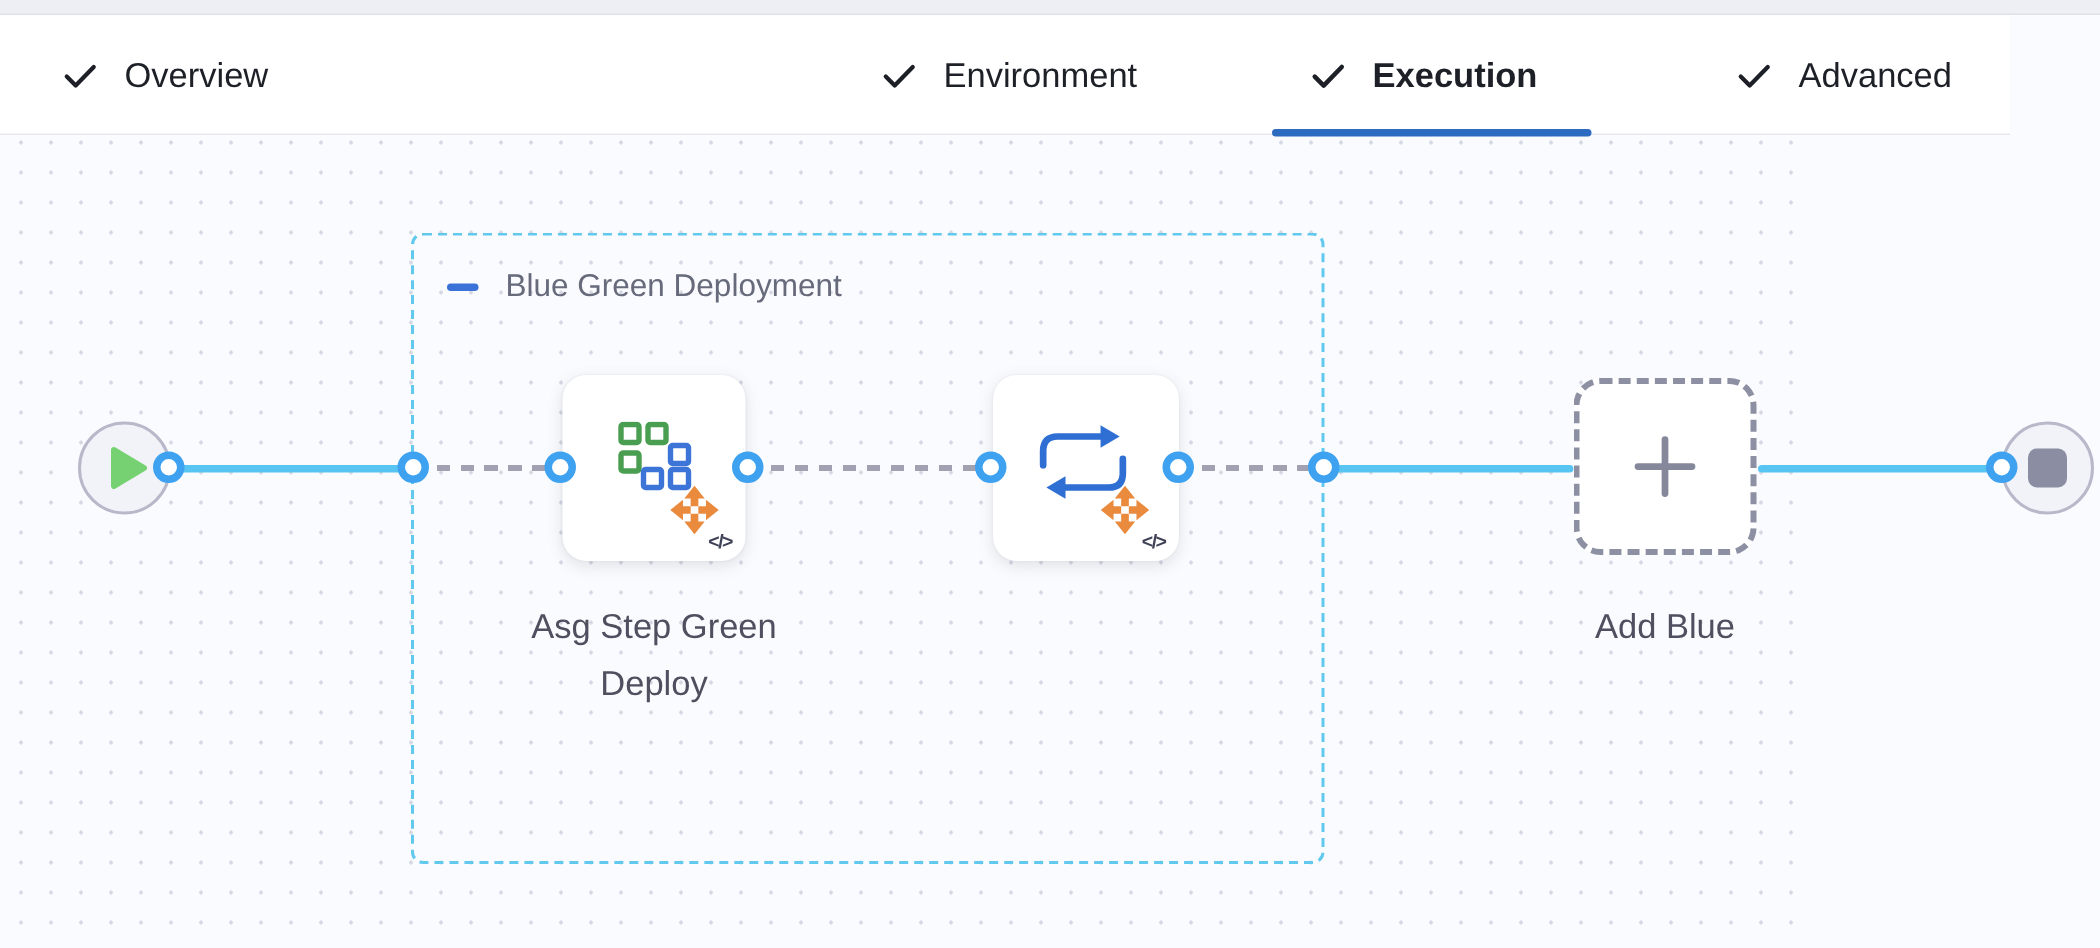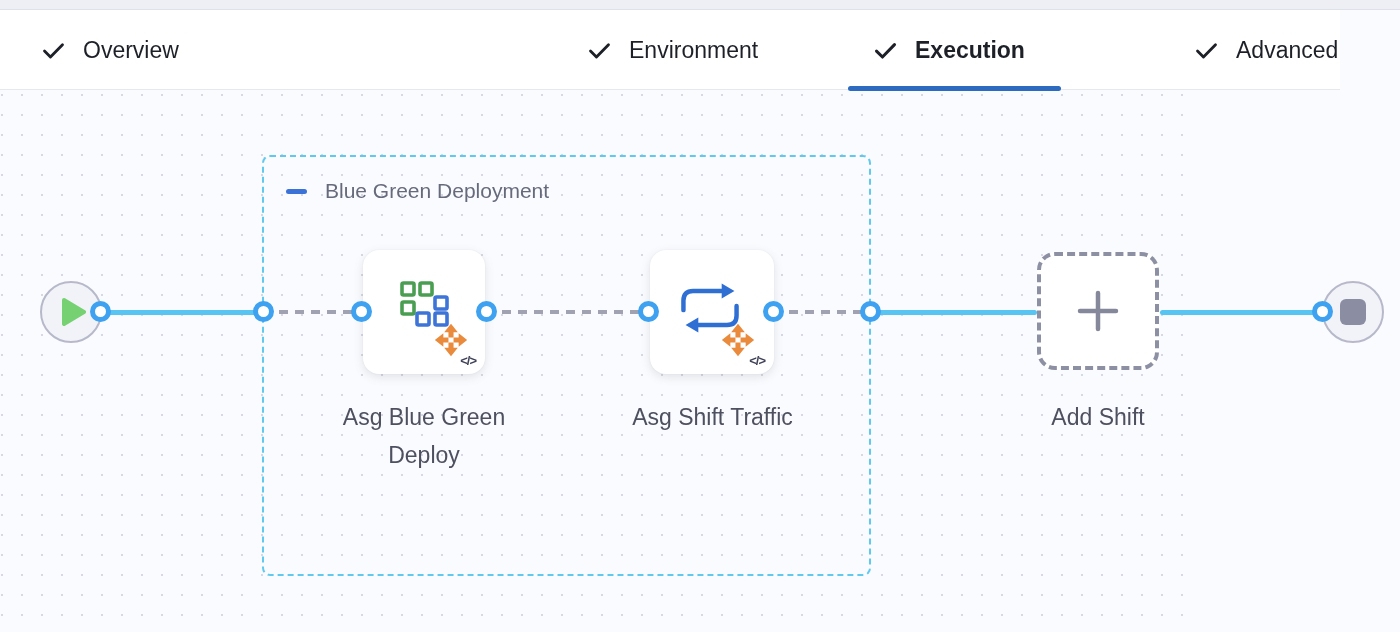--- a/index.html
+++ b/index.html
@@ -14,21 +14,21 @@
     background:#ffffff; border-bottom:1px solid #e7e8ee; z-index:5; }
   .tab { position:absolute; top:0; height:80px; display:flex; align-items:center;
     gap:16px; font-size:23px; color:#1e2028; cursor:pointer; }
   .tab .check-wrap { display:flex; align-items:center; }
   .tab-label { white-space:nowrap; }
   .tab.active .tab-label { font-weight:700; }
   .tab.active::after { content:""; position:absolute; left:-24px; right:-36px;
     bottom:-1px; height:5px; border-radius:4px; background:#2d6bc1; }
 
   
-  .canvas { position:absolute; left:0; top:90px; width:1188px; height:542px;
+  .canvas { position:absolute; left:12px; top:90px; width:1188px; height:542px;
     background-color:#fafbfe;
     background-image:radial-gradient(circle, #d6d8e3 1.1px, transparent 1.4px);
     background-size:20px 20px; background-position:12px 15px; }
 
   
   .round-node { position:absolute; width:62px; height:62px; border-radius:50%;
     background:#f2f3f9; border:2px solid #b7b9ca; display:flex;
     align-items:center; justify-content:center; cursor:pointer; }
   .stop-square { width:26px; height:26px; border-radius:6px; background:#8b8ea3; }
 
@@ -94,21 +94,21 @@
       <span class="tab-label">Execution</span>
     </div>
     <div class="tab" style="left:586px">
       <span class="check-wrap">
         <svg width="27" height="27" viewBox="0 0 24 24">
             <path d="M4 12.5 L9.3 17.8 L20 6.8" stroke="#1e2028" stroke-width="2.5" fill="none" stroke-linecap="round" stroke-linejoin="round"></path>
           </svg>
       </span>
       <span class="tab-label">Environment</span>
     </div>
-    <div class="tab" style="left:1193px">
+    <div class="tab" style="left:1156px">
       <span class="check-wrap">
         <svg width="27" height="27" viewBox="0 0 24 24">
             <path d="M4 12.5 L9.3 17.8 L20 6.8" stroke="#1e2028" stroke-width="2.5" fill="none" stroke-linecap="round" stroke-linejoin="round"></path>
           </svg>
       </span>
       <span class="tab-label">Advanced</span>
     </div>
   </div>
 
   <div class="canvas">
@@ -178,31 +178,30 @@
         <svg width="34" height="34" viewBox="0 0 40 40" fill="#e98a3c">
           <path d="M20 1 L28 11 H23 V17 H17 V11 H12 Z"></path>
           <path d="M20 39 L12 29 H17 V23 H23 V29 H28 Z"></path>
           <path d="M1 20 L11 12 V17 H17 V23 H11 V28 Z"></path>
           <path d="M39 20 L29 28 V23 H23 V17 H29 V12 Z"></path>
         </svg>
       </span>
       <span class="code-badge">&lt;/&gt;</span>
     </div>
 
-    <div class="step-label" style="left:314px; width:220px;">Asg Blue Green Deploy</div>
-    <div class="step-label" style="left:590px; width:245px;">Asg Shift Traffic</div>
+    <div class="step-label" style="left:314px; width:220px;">Asg Step Green Deploy</div>
 
     <div class="add-step">
       <span style="display:flex;">
         <svg width="46" height="46" viewBox="0 0 46 46">
             <path d="M23 5 V41 M5 23 H41" stroke="#85889b" stroke-width="4.5" stroke-linecap="round"></path>
           </svg>
       </span>
     </div>
-    <div class="step-label" style="left:1028px; width:140px;">Add Shift</div>
+    <div class="step-label" style="left:1028px; width:140px;">Add Blue</div>
 
     <div class="ring" style="left:90px;"></div>
     <div class="ring" style="left:253px;"></div>
     <div class="ring" style="left:351px;"></div>
     <div class="ring" style="left:476px;"></div>
     <div class="ring" style="left:638px;"></div>
     <div class="ring" style="left:763px;"></div>
     <div class="ring" style="left:860px;"></div>
     <div class="ring" style="left:1312px;"></div>
 

